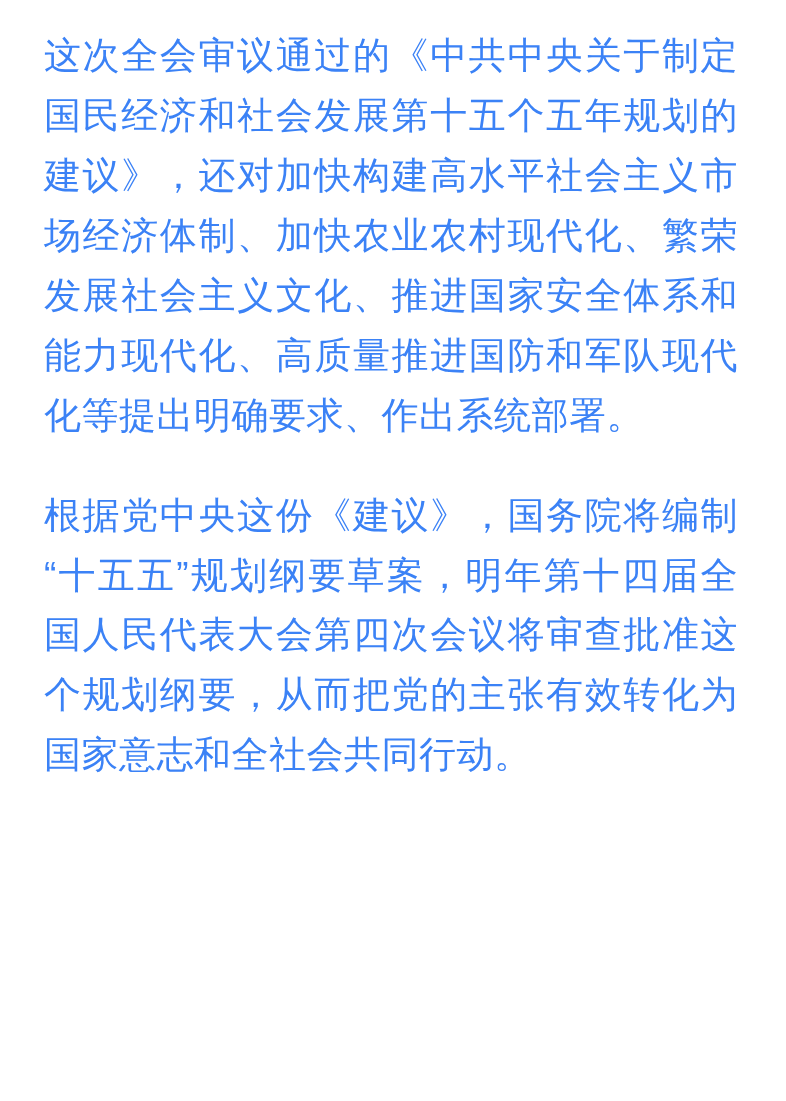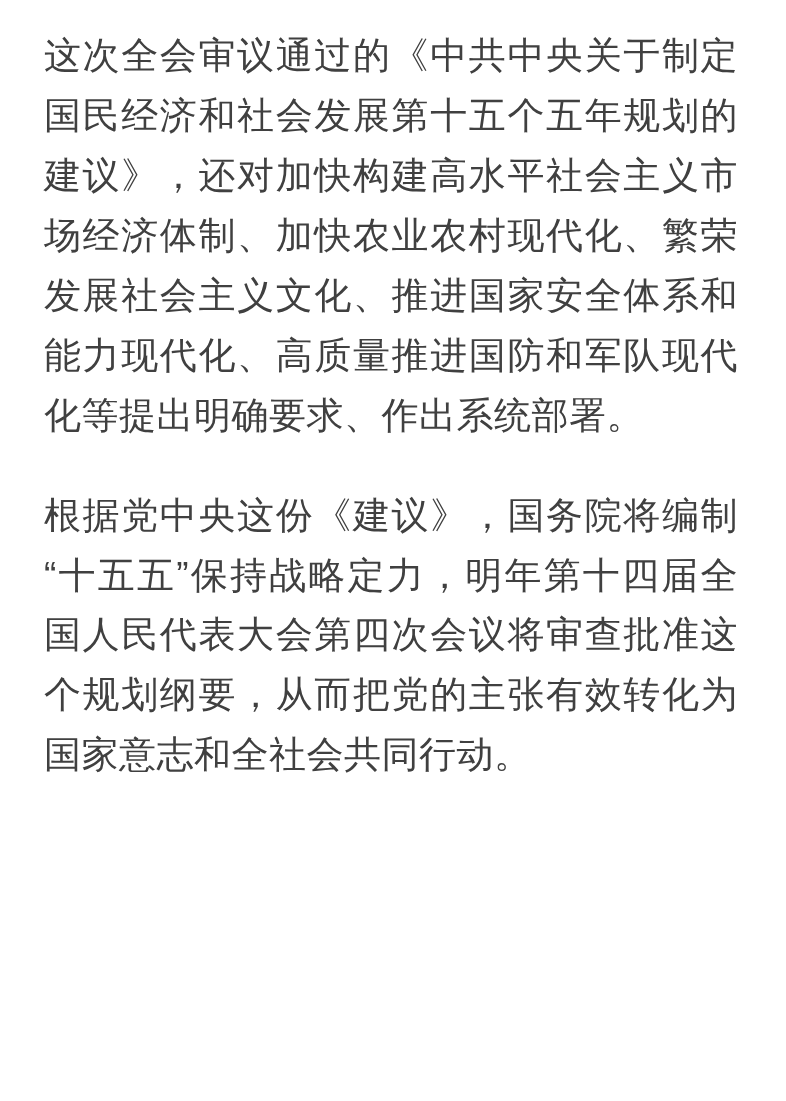--- a/index.html
+++ b/index.html
@@ -11,32 +11,32 @@
     min-height: 1101px;
     background: #ffffff;
     font-family: "Liberation Sans", "DejaVu Sans", sans-serif;
   }
   .article {
     box-sizing: border-box;
     width: 786px;
     padding: 26px 44px 24px 44px;
   }
   .para {
-    color: #404040;
+    color: #3b82f6;
     font-size: 37px;
     line-height: 1.62;
     letter-spacing: 0.5px;
     text-align: justify;
     text-justify: inter-character;
     margin: 0 4px 40px 0;
     word-break: break-all;
   }
   .para:last-child {
     margin-bottom: 0;
   }
 </style>
 </head>
 <body>
 
 <div class="article">
   <p class="para">这次全会审议通过的《中共中央关于制定国民经济和社会发展第十五个五年规划的建议》，还对加快构建高水平社会主义市场经济体制、加快农业农村现代化、繁荣发展社会主义文化、推进国家安全体系和能力现代化、高质量推进国防和军队现代化等提出明确要求、作出系统部署。</p>
-  <p class="para">根据党中央这份《建议》，国务院将编制“十五五”保持战略定力，明年第十四届全国人民代表大会第四次会议将审查批准这个规划纲要，从而把党的主张有效转化为国家意志和全社会共同行动。</p>
+  <p class="para">根据党中央这份《建议》，国务院将编制“十五五”规划纲要草案，明年第十四届全国人民代表大会第四次会议将审查批准这个规划纲要，从而把党的主张有效转化为国家意志和全社会共同行动。</p>
 </div>
 
 </body></html>

